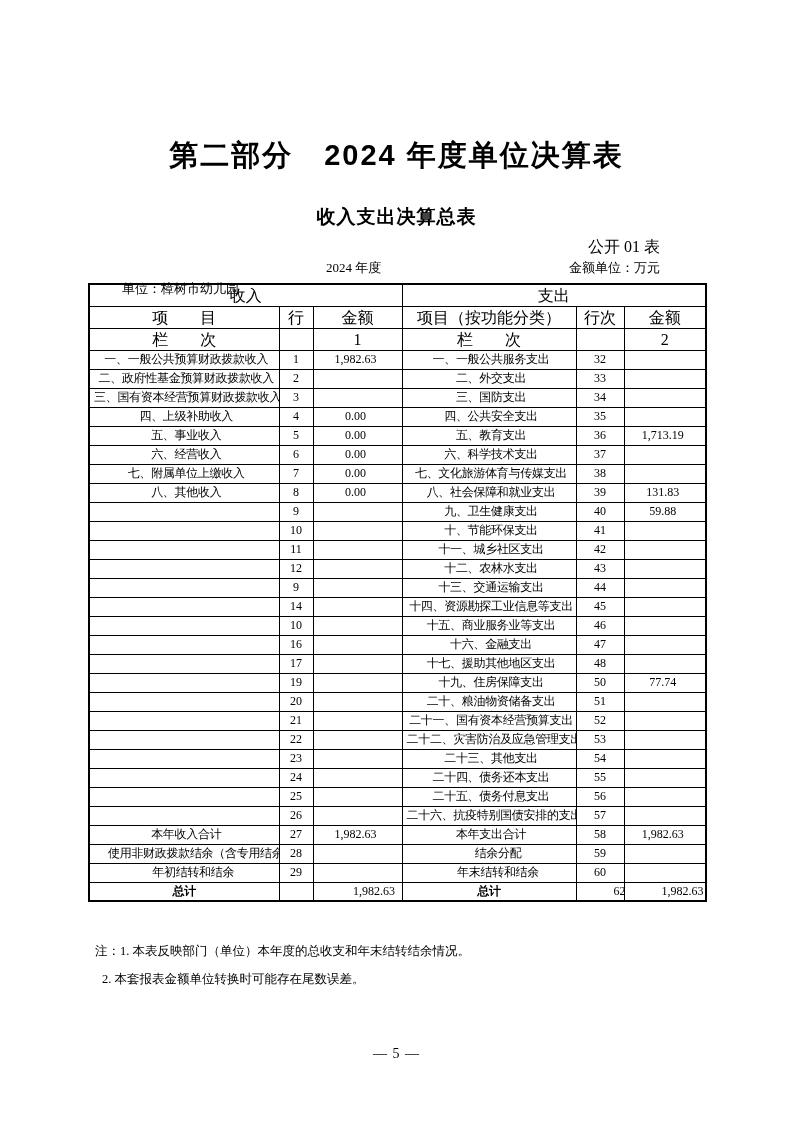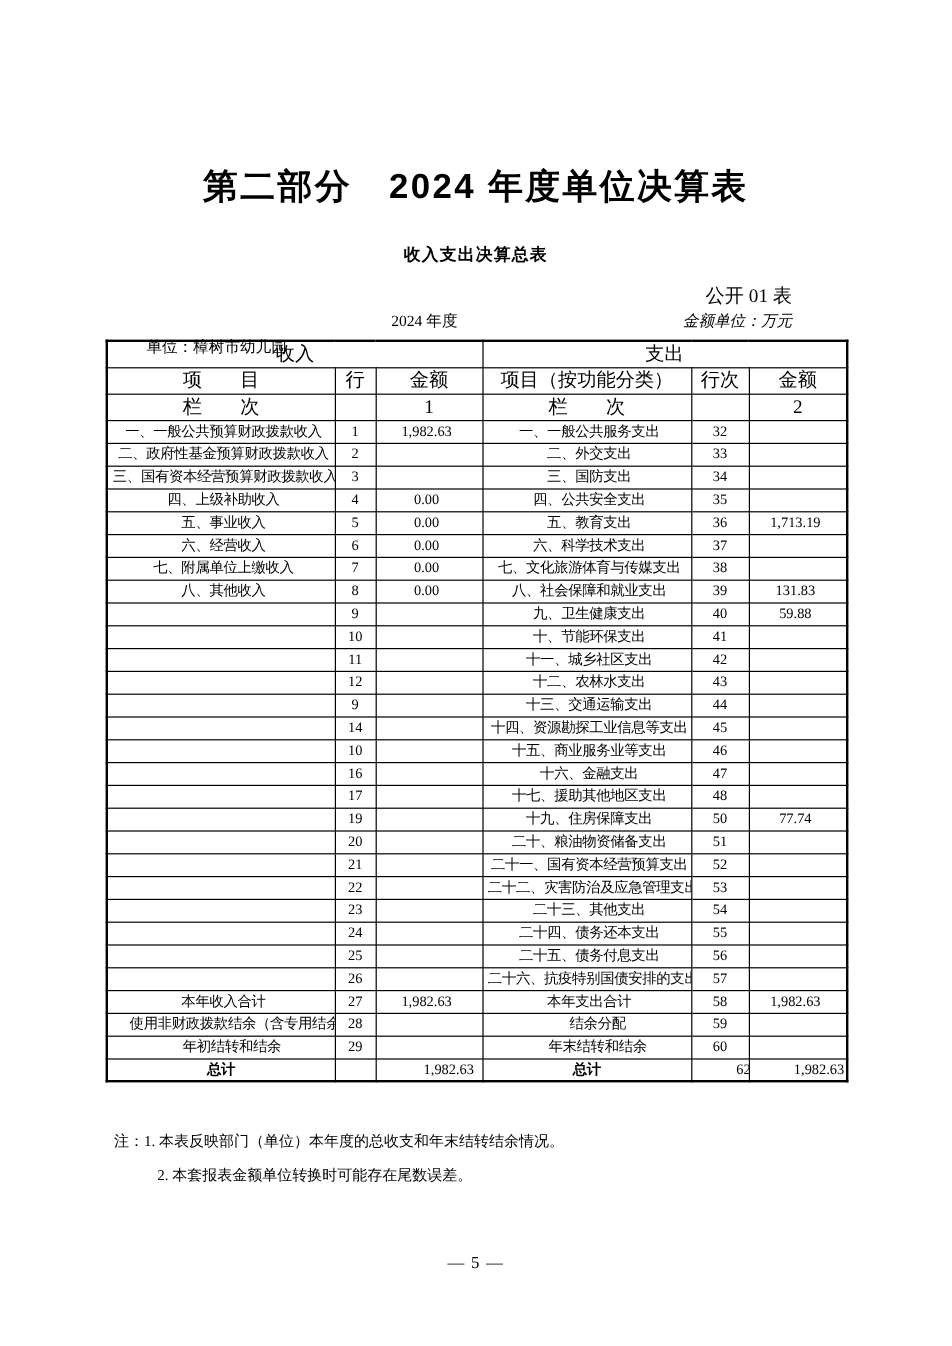--- a/index.html
+++ b/index.html
@@ -17,34 +17,34 @@
   .doc-title {
     position:absolute; top:136px; left:0; width:100%;
     text-align:center;
     font-family:"Liberation Sans","DejaVu Sans",sans-serif;
     font-size:29px; font-weight:700; letter-spacing:2px;
   }
   .doc-subtitle {
     position:absolute; top:204px; left:0; width:100%;
     text-align:center;
     font-family:"Liberation Sans","DejaVu Sans",sans-serif;
-    font-size:14px; font-weight:700; letter-spacing:1px;
+    font-size:19px; font-weight:700; letter-spacing:1px;
   }
   .table-code {
     position:absolute; top:237px; left:88px; width:617px;
     text-align:right; padding-right:45px;
     font-size:16px;
   }
   .meta-row {
     position:absolute; top:259px; left:88px; width:617px; height:20px;
     font-size:13px;
   }
   .meta-row .unit-name { position:absolute; left:34px; top:0;margin-top:21px; }
   .meta-row .fiscal-year { position:absolute; left:238px; top:0; }
-  .meta-row .amount-unit { position:absolute; right:45px; top:0;font-style:italic; }
+  .meta-row .amount-unit { position:absolute; right:45px; top:0; }
   table.fin {
     position:absolute; top:283px; left:88px;
     width:617px;
     border-collapse:collapse;
     table-layout:fixed;
   }
   table.fin col.c1 { width:190px; }
   table.fin col.c2 { width:34px; }
   table.fin col.c3 { width:89px; }
   table.fin col.c4 { width:174px; }
@@ -66,21 +66,21 @@
   table.fin .mid-split { border-left-width:1.5px; }
   td.c-item { text-align:left; padding-left:4px; letter-spacing:-0.3px; }
   td.c-item.indent { padding-left:18px; }
   td.c-item.total { text-align:center; padding-left:0; font-weight:700; }
   td.c-amt { text-align:right; padding-right:4px; }
   tr.total-row td { border-top-width:1.5px;padding-left:37px; }
   .notes {
     position:absolute; top:944px; left:95px; width:610px;
     font-size:12.5px; line-height:15px;
   }
-  .notes .note-2 { margin-top:13px; margin-left:36px; }
+  .notes .note-2 { margin-top:13px; margin-left:7px; }
   .page-number {
     position:absolute; top:1046px; left:0; width:100%;
     text-align:center; font-size:14px; letter-spacing:1px;
   }
 </style>
 </head>
 <body>
 
 <div class="page">
 

